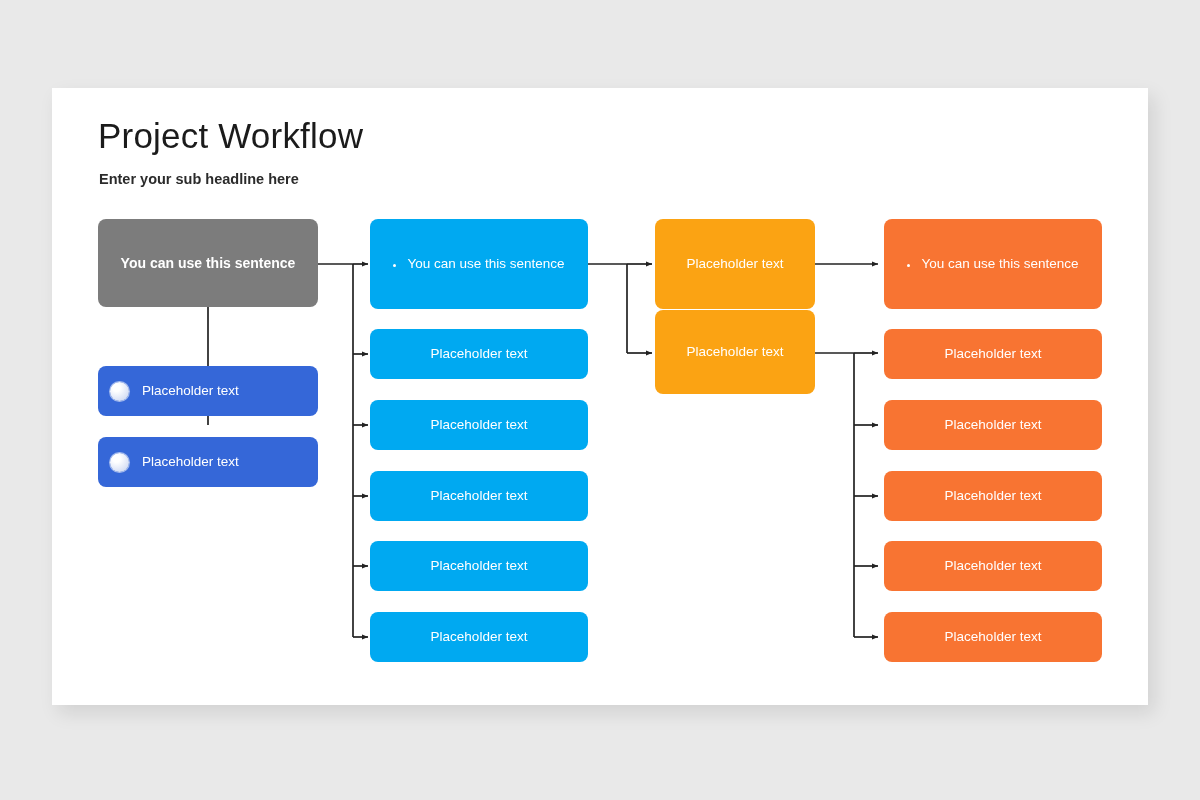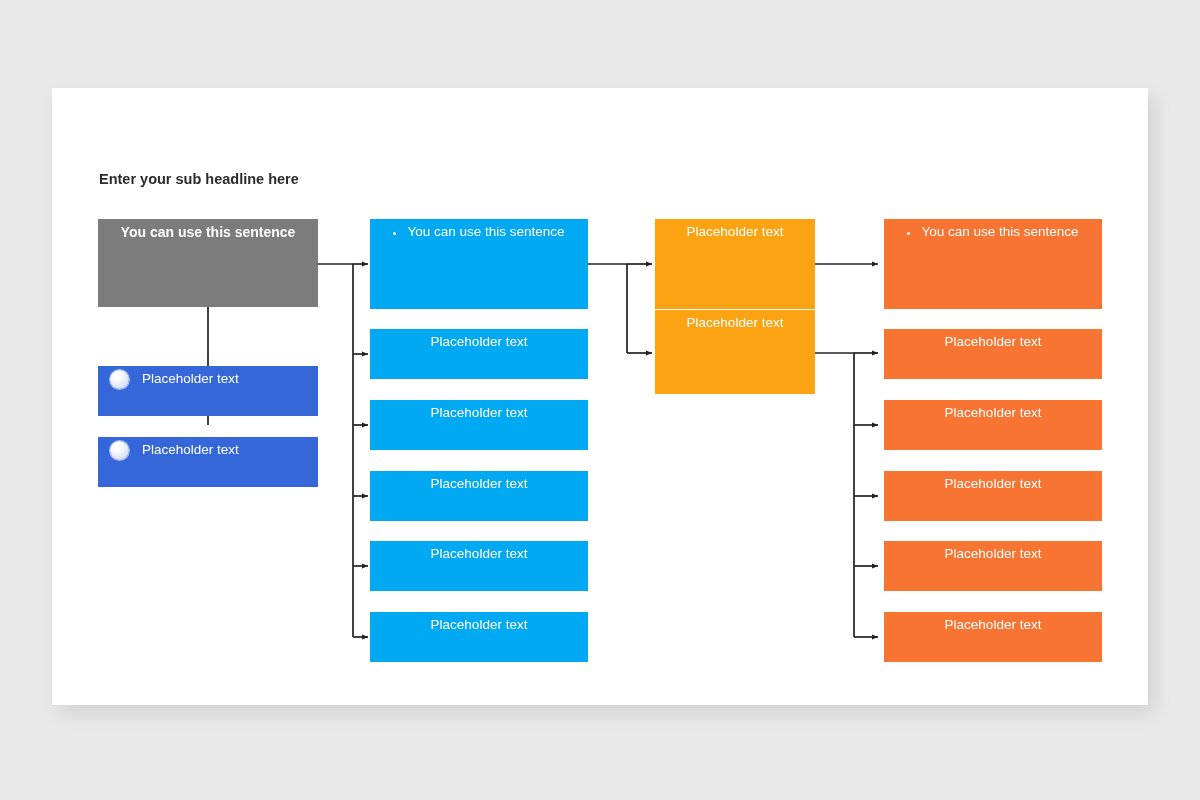--- a/index.html
+++ b/index.html
@@ -24,23 +24,23 @@
   #page-subtitle {
     position: absolute; left: 47px; top: 83px;
     font-size: 14.5px; font-weight: 700; color: #2b2b2b;
     white-space: nowrap;
   }
   #diagram { position: absolute; left: 0; top: 0; width: 1096px; height: 617px; }
   #connectors { position: absolute; left: 0; top: 0; width: 1096px; height: 617px; pointer-events: none; }
 
   .node {
     position: absolute;
-    border-radius: 0;
+    border-radius: 8px;
     display: flex;
-    align-items: flex-start;
+    align-items: center;
     justify-content: center;
     color: #ffffff;
     font-size: 13.5px;
     line-height: 1.32;
     text-align: center;
     padding: 4px 10px;
   }
   .node.gray   { background: #7c7c7c; font-weight: bold; font-size: 14px; }
   .node.royal  { background: #3567d8; justify-content: flex-start; text-align: left; padding-left: 12px; }
   .node.cyan   { background: #00a9f1; }
@@ -61,20 +61,21 @@
     box-shadow: 0 0 0 1px rgba(255,255,255,0.55);
     flex: 0 0 auto; margin-right: 13px;
   }
   .royal-label { font-size: 13.5px; }
 </style>
 </head>
 <body>
 
 <div id="slide-card">
 
+  <h1 id="page-title">Project Workflow</h1>
   <div id="page-subtitle">Enter your sub headline here</div>
 
   <div id="diagram">
 
     <svg id="connectors" viewBox="0 0 1096 617">
       <defs>
         <marker id="arrow" markerWidth="7" markerHeight="7" refX="6.4" refY="3" orient="auto" markerUnits="userSpaceOnUse">
           <path d="M0,0.4 L6.6,3 L0,5.6 z" fill="#222222"></path>
         </marker>
       </defs>

